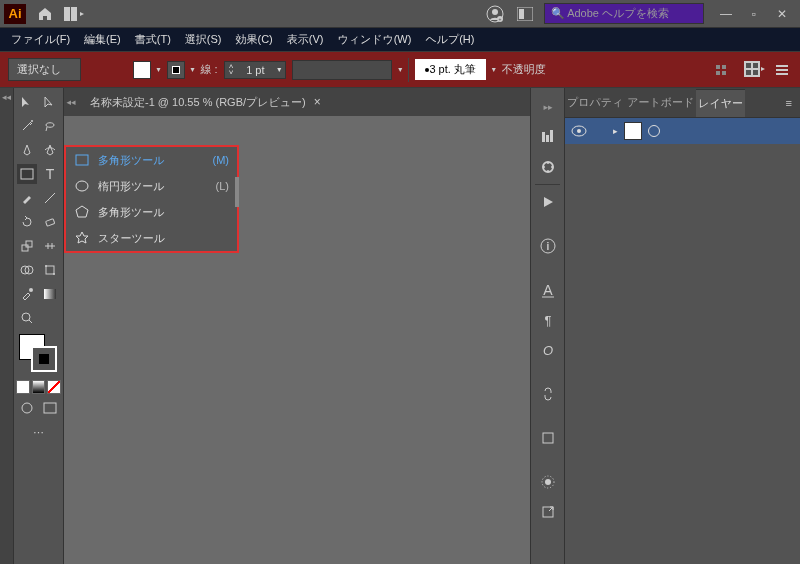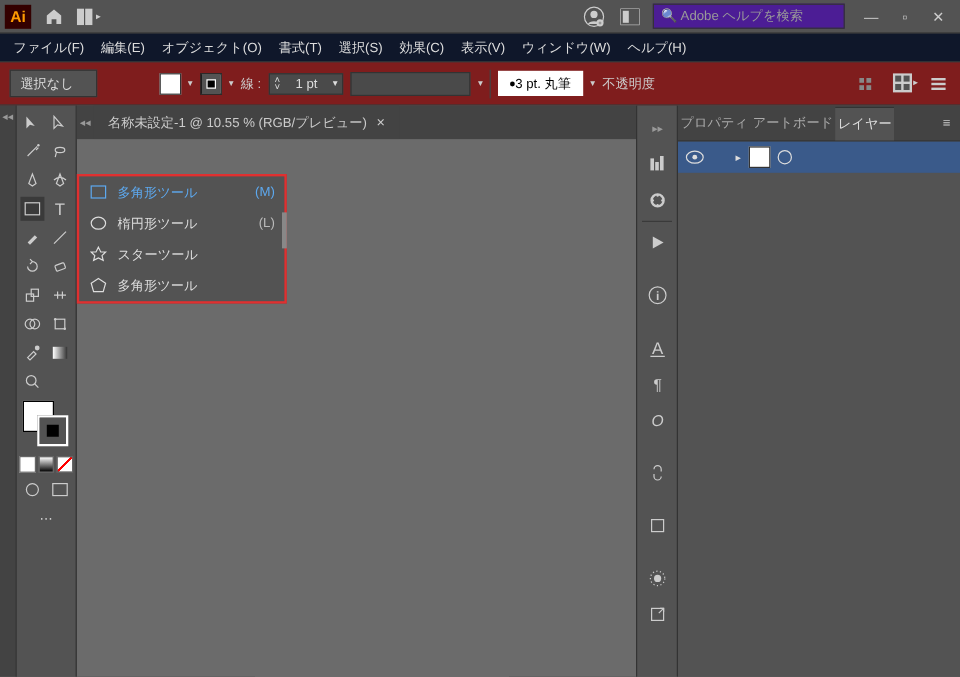--- a/index.html
+++ b/index.html
@@ -106,21 +106,20 @@
   <div class="win-btns">
     <div class="win-btn">―</div>
     <div class="win-btn">▫</div>
     <div class="win-btn">✕</div>
   </div>
 </div>
 
 <div class="menubar">
   <div class="menu-item">ファイル(F)</div>
   <div class="menu-item">編集(E)</div>
-  <div class="menu-item">オブジェクト(O)</div>
   <div class="menu-item">書式(T)</div>
   <div class="menu-item">選択(S)</div>
   <div class="menu-item">効果(C)</div>
   <div class="menu-item">表示(V)</div>
   <div class="menu-item">ウィンドウ(W)</div>
   <div class="menu-item">ヘルプ(H)</div>
 </div>
 
 <div class="ctrlbar">
   <div class="dropdown">選択なし</div>
@@ -339,30 +338,30 @@
       </div>
       <div class="popup-item">
         <svg class="popup-icon" viewBox="0 0 16 16">
             <ellipse cx="8" cy="8" rx="6" ry="5" fill="none" stroke="currentColor"></ellipse>
           </svg>
         <span class="popup-label">楕円形ツール</span>
         <span class="popup-key">(L)</span>
       </div>
       <div class="popup-item">
         <svg class="popup-icon" viewBox="0 0 16 16">
-            <polygon points="8,2 10,6 14,6 11,9 12,13 8,11 4,13 5,9 2,6 6,6" fill="none" stroke="currentColor"></polygon>
-          </svg>
-        <span class="popup-label">スターツール</span>
+            <polygon points="8,2 14,6 12,13 4,13 2,6" fill="none" stroke="currentColor"></polygon>
+          </svg>
+        <span class="popup-label">多角形ツール</span>
         <span class="popup-key"></span>
       </div>
       <div class="popup-item">
         <svg class="popup-icon" viewBox="0 0 16 16">
-            <polygon points="8,2 14,6 12,13 4,13 2,6" fill="none" stroke="currentColor"></polygon>
-          </svg>
-        <span class="popup-label">多角形ツール</span>
+            <polygon points="8,2 10,6 14,6 11,9 12,13 8,11 4,13 5,9 2,6 6,6" fill="none" stroke="currentColor"></polygon>
+          </svg>
+        <span class="popup-label">スターツール</span>
         <span class="popup-key"></span>
       </div>
     </div>
   </div>
 
   <div class="canvas-area">
     <div class="doc-tab">
       <div style="width:14px;text-align:center;color:#999;font-size:9px">◂◂</div>
       <div class="doc-tab-inner">
         <span>名称未設定-1 @ 10.55 % (RGB/プレビュー)</span>

